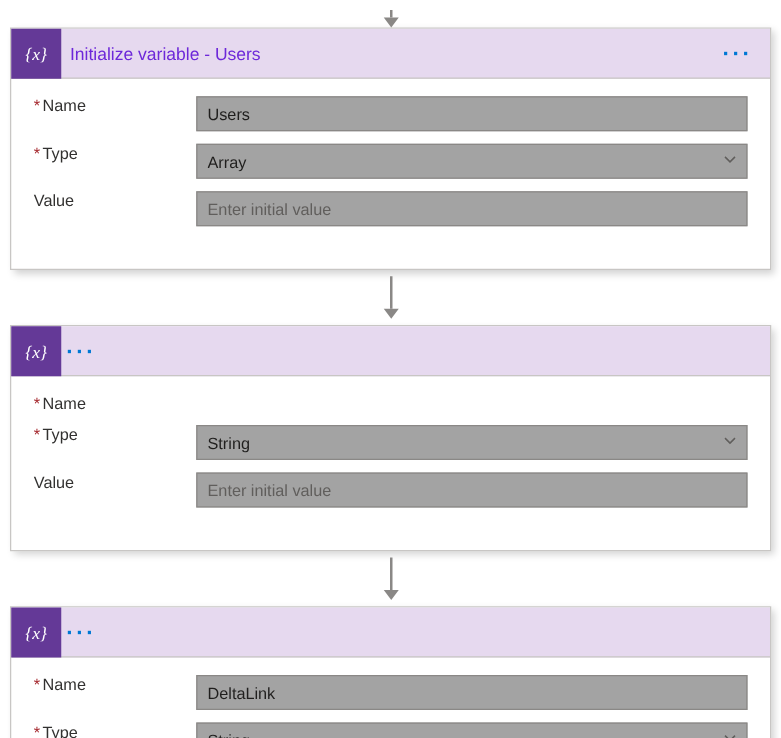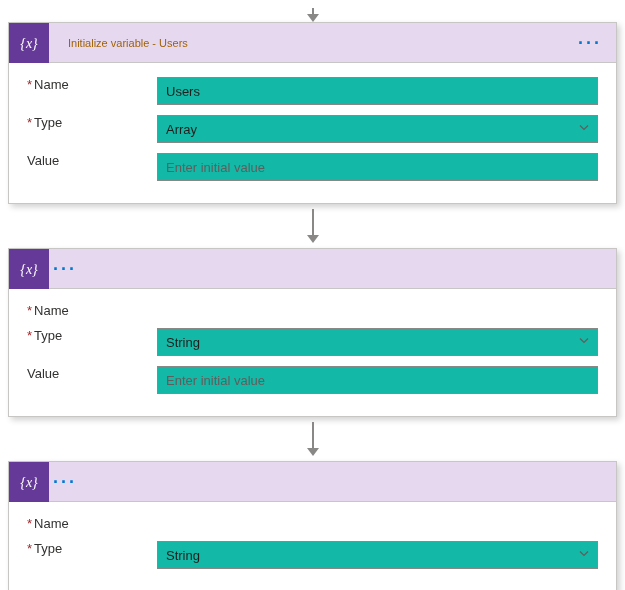--- a/index.html
+++ b/index.html
@@ -37,63 +37,63 @@
       align-items: center;
       justify-content: center;
       flex-shrink: 0;
     }
     .card-icon svg {
       width: 24px;
       height: 24px;
     }
     .card-title {
       flex: 1;
-      padding-left: 19px;
-      font-size: 11px;
-      color: #a16207;
+      padding-left: 7px;
+      font-size: 14px;
+      color: #6d28d9;
     }
     .menu-dots {
       color: #0078d4;
       font-size: 18px;
       letter-spacing: 2px;
       cursor: pointer;
       padding: 4px;
       line-height: 1;
       font-weight: bold;
     }
     .card-body {
       padding: 14px 18px 18px 18px;
     }
     .form-row {
       display: flex;
       align-items: flex-start;
       margin-bottom: 10px;
     }
     .form-row:last-child {
-      margin-bottom: 4px;
+      margin-bottom: 16px;
     }
     .form-label {
       width: 130px;
       flex-shrink: 0;
       font-size: 13px;
       color: #323130;
     }
     .req {
       color: #a4262c;
       margin-right: 2px;
     }
     .form-control {
       flex: 1;
       height: 28px;
       border: 1px solid #8a8886;
       padding: 0 8px;
       font-size: 13px;
       font-family: inherit;
       color: #201f1e;
-      background: #14b8a6;
+      background: #a3a3a3;
       outline: none;
     }
     .form-control::placeholder {
       color: #605e5c;
     }
     .select-wrap {
       flex: 1;
       position: relative;
       border-radius: 13px;
     }
@@ -223,20 +223,21 @@
     <div class="card-icon">
       <svg viewBox="0 0 24 24">
           <text x="12" y="17" text-anchor="middle" font-size="14" font-style="italic" fill="#ffffff" font-family="Georgia,serif">{x}</text>
         </svg>
     </div>
     <div class="menu-dots">···</div>
   </div>
   <div class="card-body">
     <div class="form-row">
       <div class="form-label"><span class="req">*</span><span>Name</span></div>
+      <input class="form-control" value="DeltaLink" style="">
     </div>
     <div class="form-row">
       <div class="form-label"><span class="req">*</span><span>Type</span></div>
       <div class="select-wrap">
         <input class="form-control" readonly="" value="String" style="">
         <span class="chevron">
           <svg width="12" height="12" viewBox="0 0 12 12">
               <path d="M2 4 L6 8 L10 4" stroke="#605e5c" stroke-width="1.2" fill="none"></path>
             </svg>
         </span>

